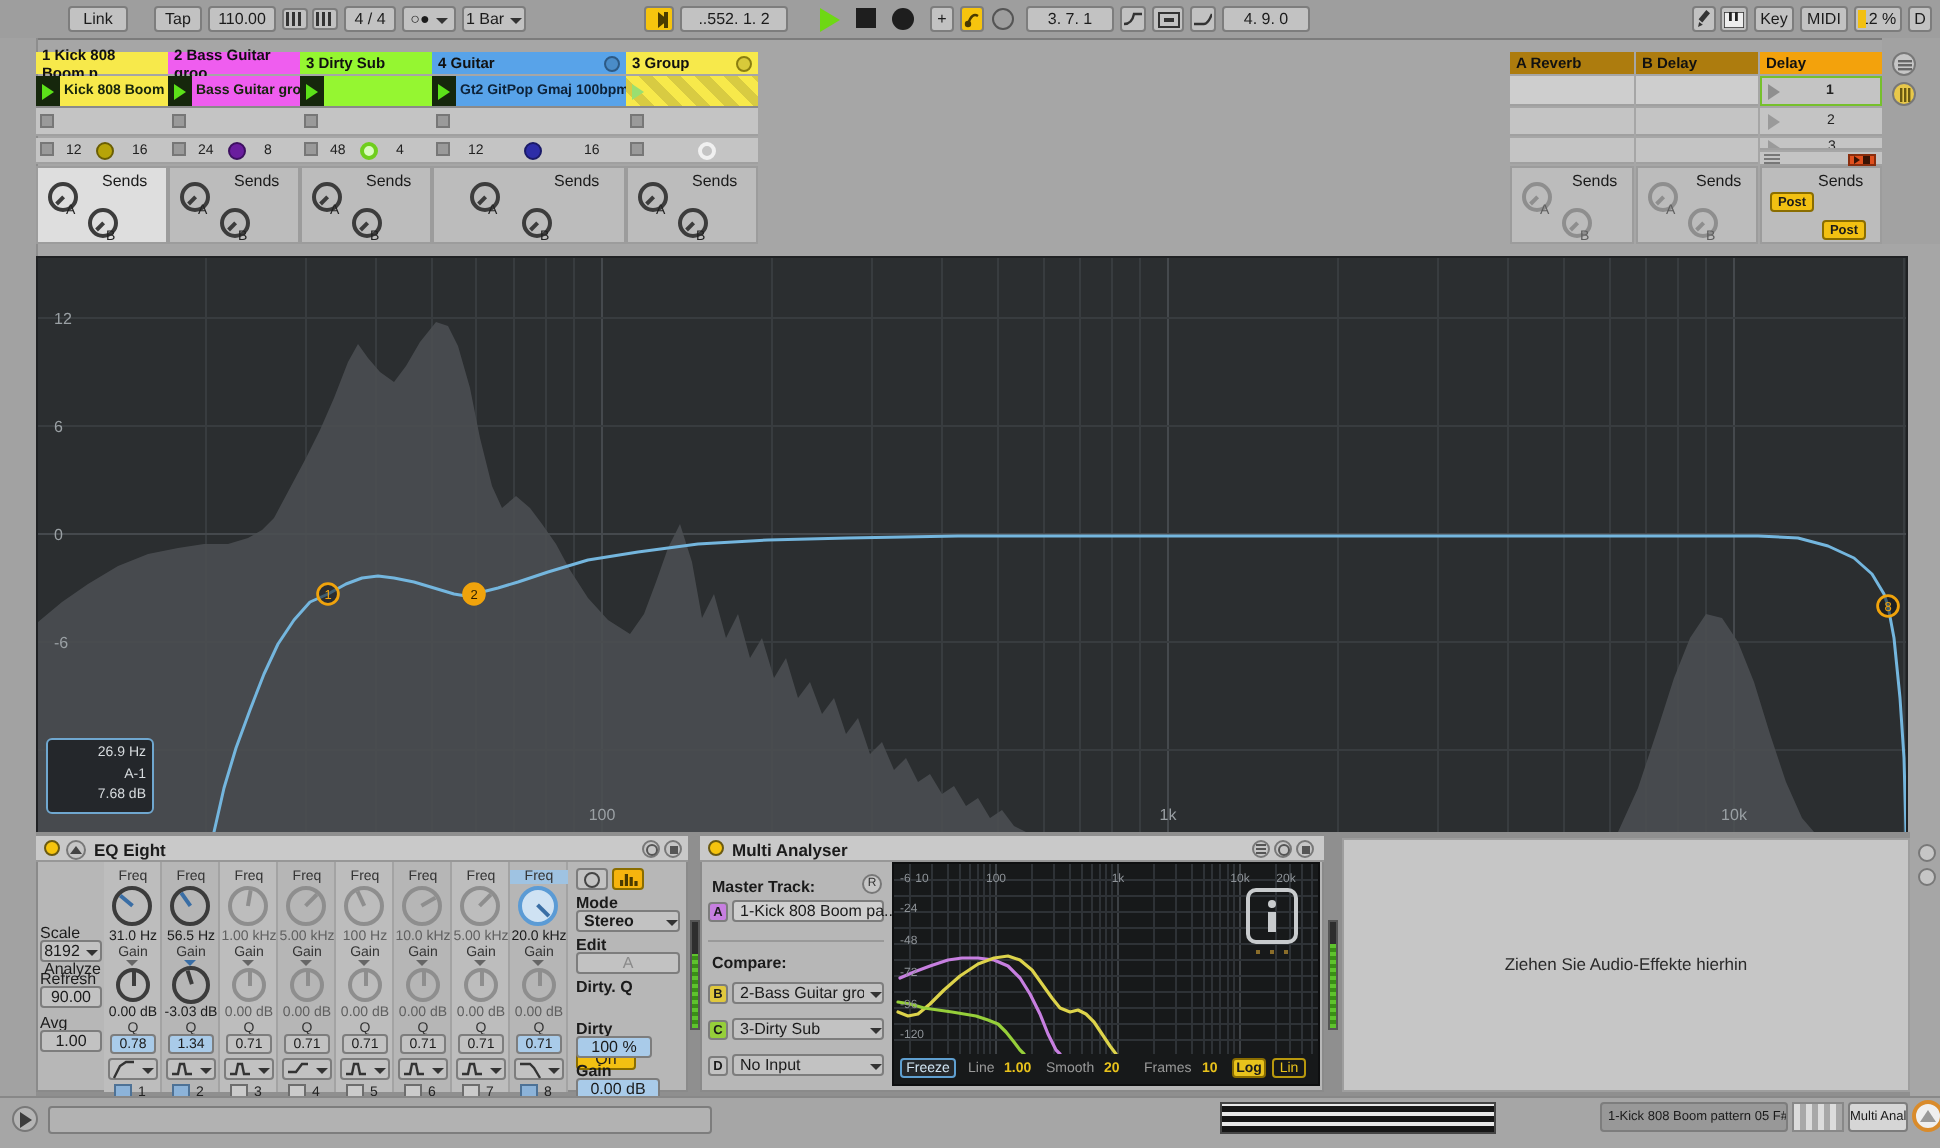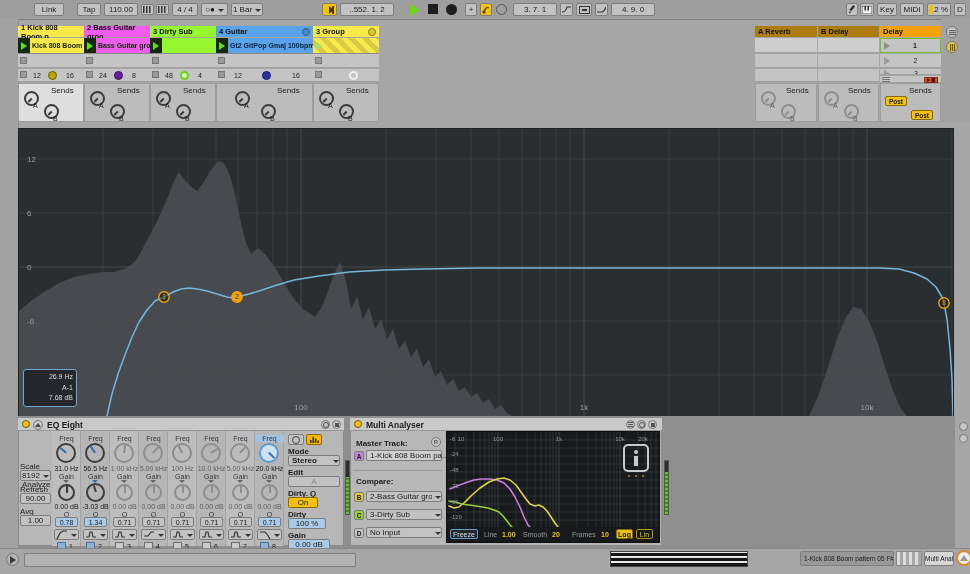--- a/index.html
+++ b/index.html
@@ -701,21 +701,21 @@
     </div>
   <span class="t b" style="left:288px;top:448px;">Mode</span>
   <div class="fld dd left" style="left:288px;top:455px;width:52px;height:11px;">
       <span style="flex:1;font-weight:bold;">Stereo</span>
     </div>
   <span class="t b" style="left:288px;top:469px;">Edit</span>
   <div class="fld dk" style="left:288px;top:476px;width:52px;height:11px;color:#8a8a8a;">
       <span>A</span>
     </div>
   <span class="t b" style="left:288px;top:490px;">Dirty. Q</span>
-  <div class="fld yel" style="left:288px;top:497px;width:30px;height:11px;">
+  <div class="fld yel" style="left:288px;top:524px;width:30px;height:11px;">
       <span>On</span>
     </div>
   <span class="t b" style="left:288px;top:511px;">Dirty</span>
   <div class="fld blue" style="left:288px;top:518px;width:38px;height:11px;">
       <span>100 %</span>
     </div>
   <span class="t b" style="left:288px;top:532px;">Gain</span>
   <div class="fld blue" style="left:288px;top:534px;width:42px;height:11px;margin-top:5px;">
       <span>0.00 dB</span>
     </div>
@@ -855,20 +855,23 @@
       <span>Log</span>
     </div>
   <div class="fld" style="left:636px;top:529px;width:17px;height:10px;background:transparent;border-color:#b8980e;color:#e8c21c;font-size:7px;">
       <span>Lin</span>
     </div>
 
   <div class="meter" style="left:664px;top:460px;height:55px;">
       <div class="lvl" style="height:80%;"></div>
     </div>
 
+  <div class="a" style="left:671px;top:419px;width:284px;height:127px;background:#c6c6c6;border:1px solid #9e9e9e;box-sizing:border-box;display:flex;align-items:center;justify-content:center;">
+      <span class="t" style="position:static;font-size:8.5px;color:#2a2a2a;">Ziehen Sie Audio-Effekte hierhin</span>
+    </div>
   <div class="cir" style="left:959px;top:422px;width:9px;height:9px;"></div>
   <div class="cir" style="left:959px;top:434px;width:9px;height:9px;"></div>
 
   <div class="a" style="left:0;top:548px;width:970px;height:26px;background:#a6a6a6;border-top:1px solid #888;"></div>
   <div class="cir" style="left:6px;top:553px;width:13px;height:13px;background:#b5b5b5;">
       <span style="width:0;height:0;border-left:6px solid #3c3c3c;border-top:4px solid transparent;border-bottom:4px solid transparent;margin-left:1px;"></span>
     </div>
   <div class="fld left" style="left:24px;top:553px;width:332px;height:14px;background:#b2b2b2;"></div>
   <div class="a" style="left:610px;top:551px;width:138px;height:16px;background:#161616;border:1px solid #444;box-sizing:border-box;background-image:repeating-linear-gradient(0deg,#161616 0 3px,#e8e8e8 3px 5px),repeating-linear-gradient(90deg,transparent 0 20px,#161616 20px 23px);background-blend-mode:normal;"></div>
   <div class="fld left" style="left:800px;top:551px;width:94px;height:15px;background:#989898;font-size:6.5px;">

